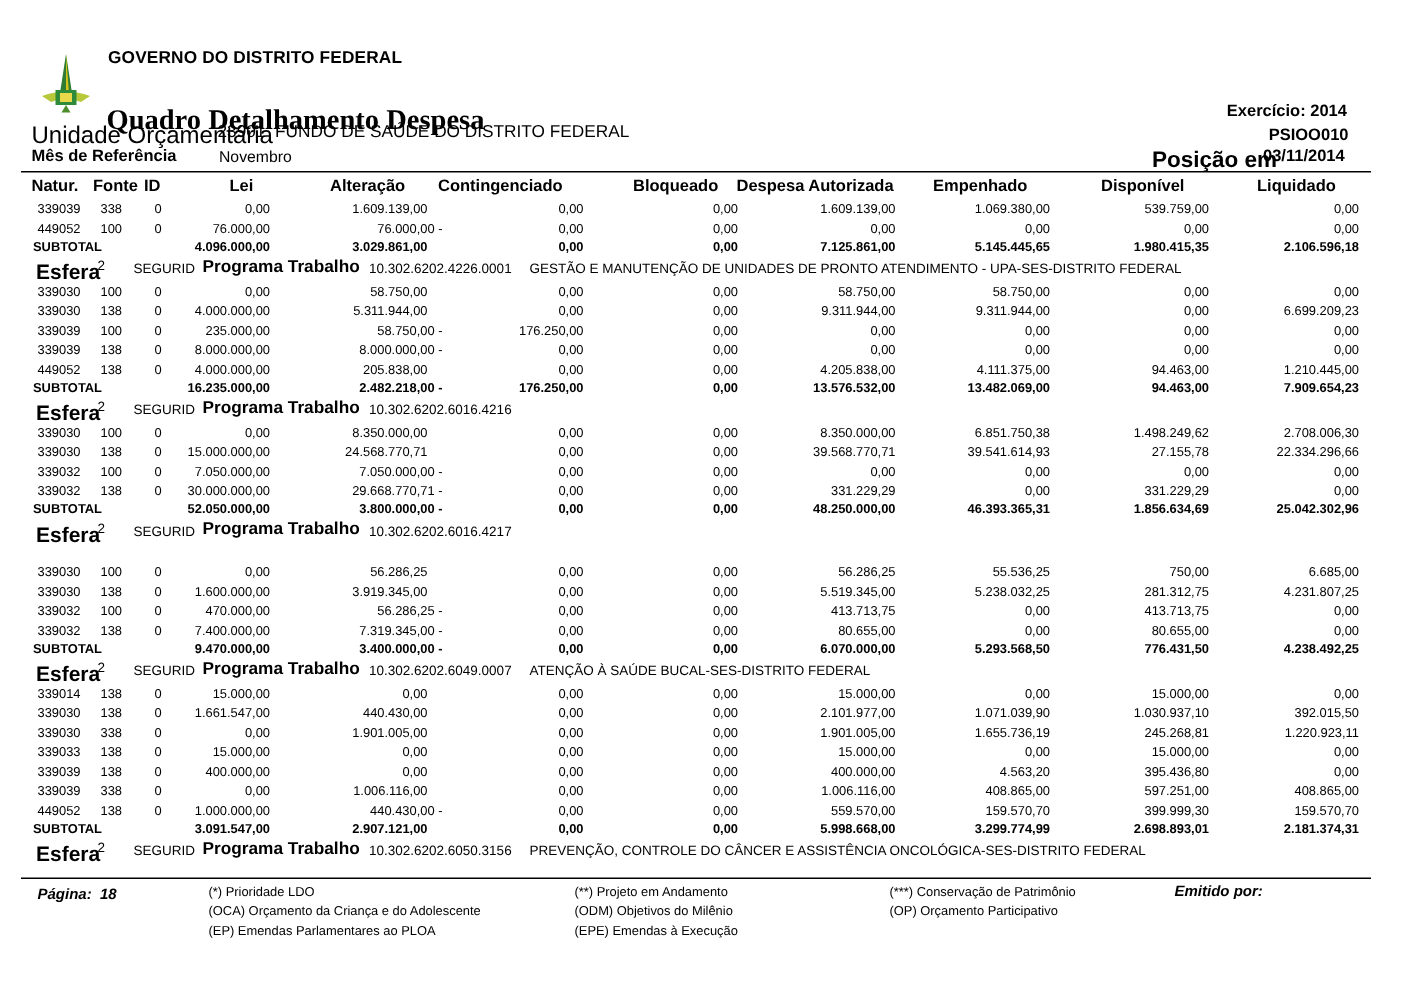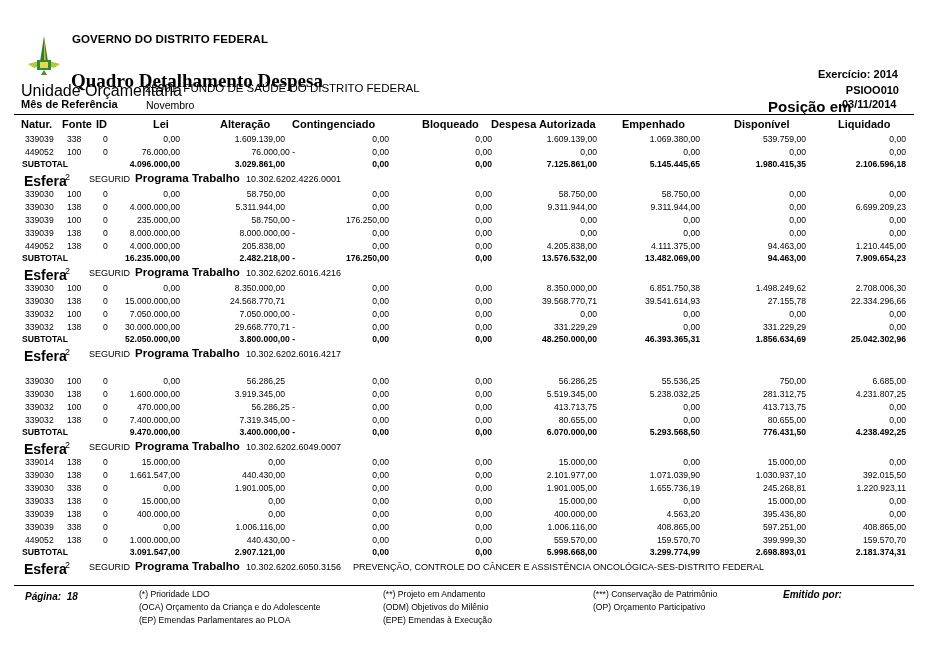--- a/index.html
+++ b/index.html
@@ -118,20 +118,21 @@
       <span class="c-emp r">5.145.445,65</span>
       <span class="c-dis r">1.980.415,35</span>
       <span class="c-liq r">2.106.596,18</span>
     </div>
     <div class="esf" style="top: 172px;">
       <span class="e1">Esfera</span>
       <span class="e2">2</span>
       <span class="e3">SEGURID</span>
       <span class="e4">Programa Trabalho</span>
       <span class="e5">10.302.6202.4226.0001</span>
+      <span class="e6">GESTÃO E MANUTENÇÃO DE UNIDADES DE PRONTO ATENDIMENTO - UPA-SES-DISTRITO FEDERAL</span>
     </div>
     <div class="row" style="top: 189px;">
       <span class="c-nat">339030</span>
       <span class="c-fon">100</span>
       <span class="c-id">0</span>
       <span class="c-lei r">0,00</span>
       <span class="c-alt r">58.750,00</span>
       <span class="c-con r">0,00</span>
       <span class="c-blo r">0,00</span>
       <span class="c-dsp r">58.750,00</span>
@@ -341,20 +342,21 @@
       <span class="c-emp r">5.293.568,50</span>
       <span class="c-dis r">776.431,50</span>
       <span class="c-liq r">4.238.492,25</span>
     </div>
     <div class="esf" style="top: 440px;">
       <span class="e1">Esfera</span>
       <span class="e2">2</span>
       <span class="e3">SEGURID</span>
       <span class="e4">Programa Trabalho</span>
       <span class="e5">10.302.6202.6049.0007</span>
+      <span class="e6">ATENÇÃO À SAÚDE BUCAL-SES-DISTRITO FEDERAL</span>
     </div>
     <div class="row" style="top: 457px;">
       <span class="c-nat">339014</span>
       <span class="c-fon">138</span>
       <span class="c-id">0</span>
       <span class="c-lei r">15.000,00</span>
       <span class="c-alt r">0,00</span>
       <span class="c-con r">0,00</span>
       <span class="c-blo r">0,00</span>
       <span class="c-dsp r">15.000,00</span>

